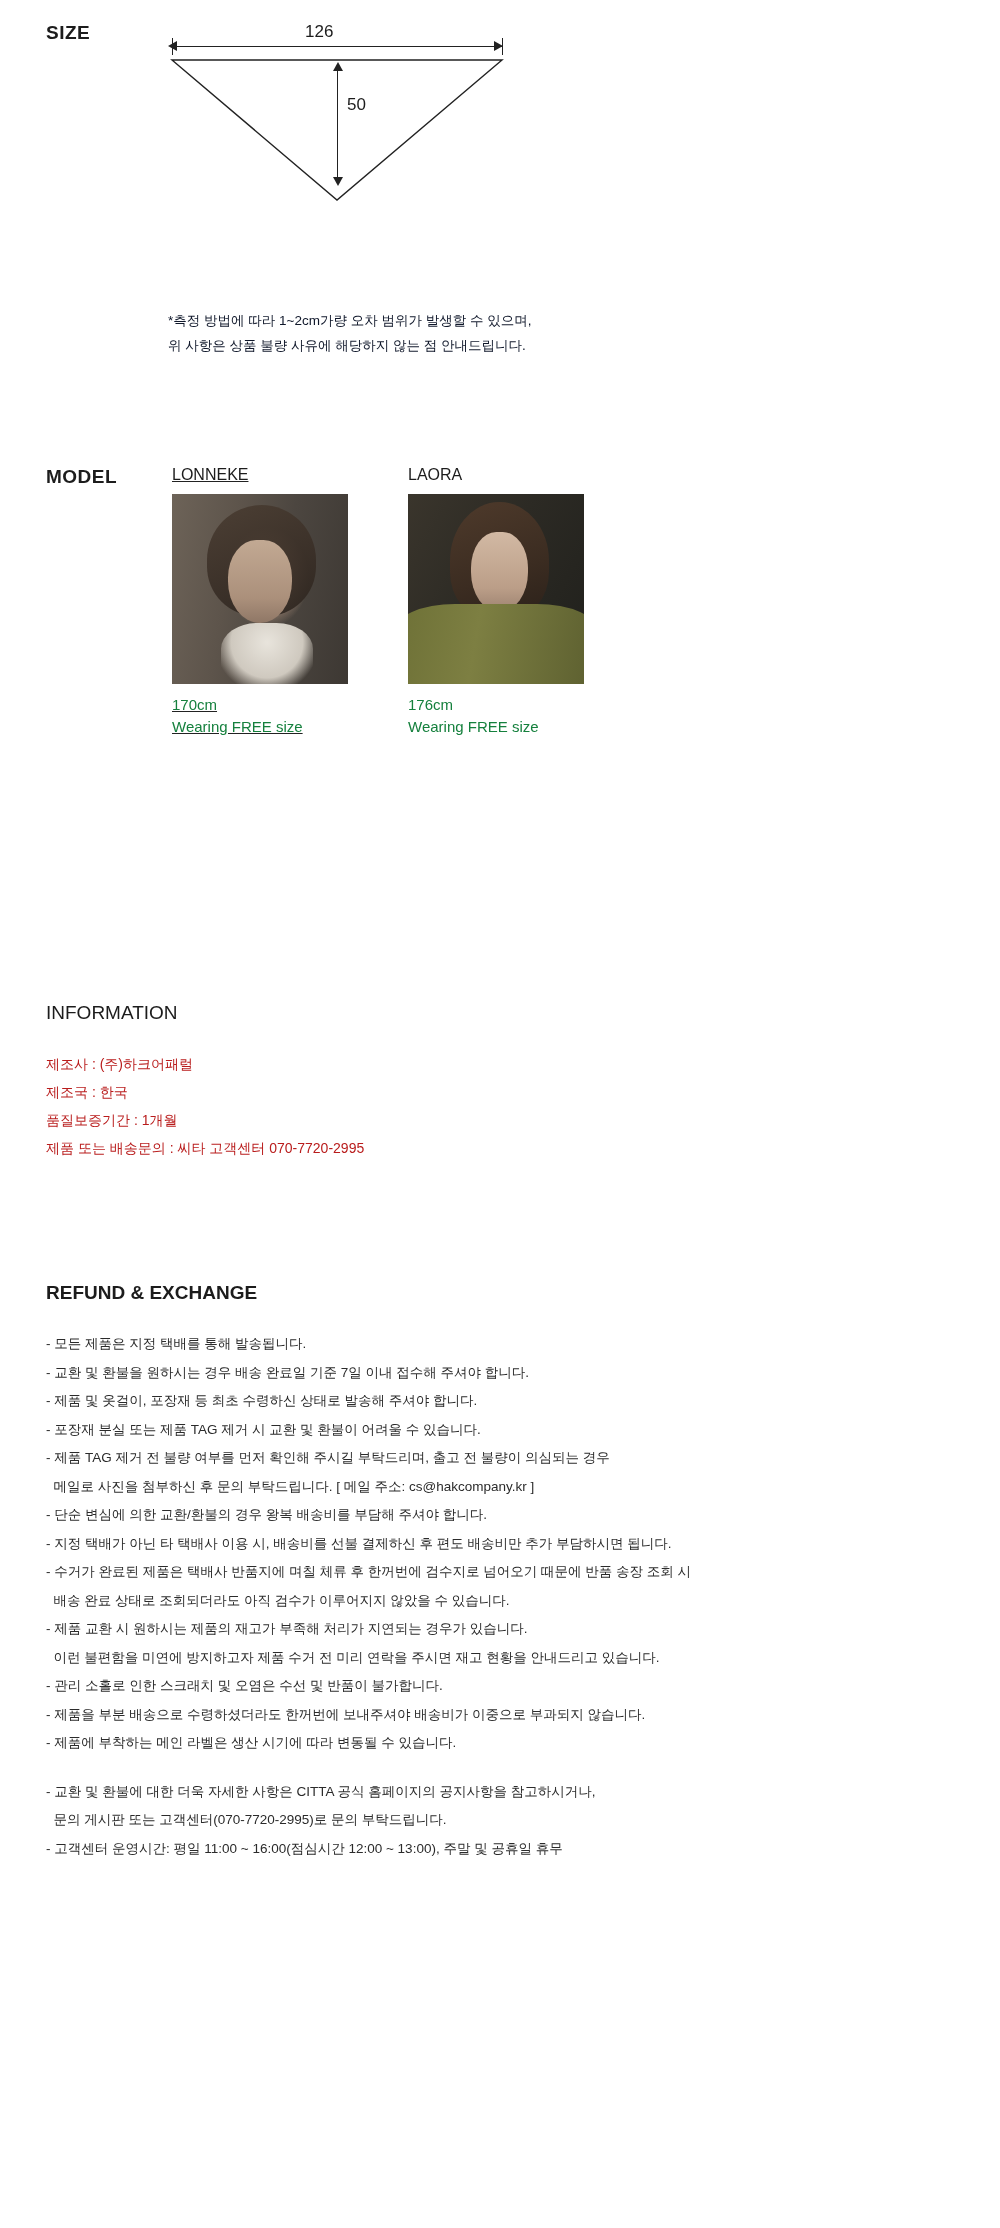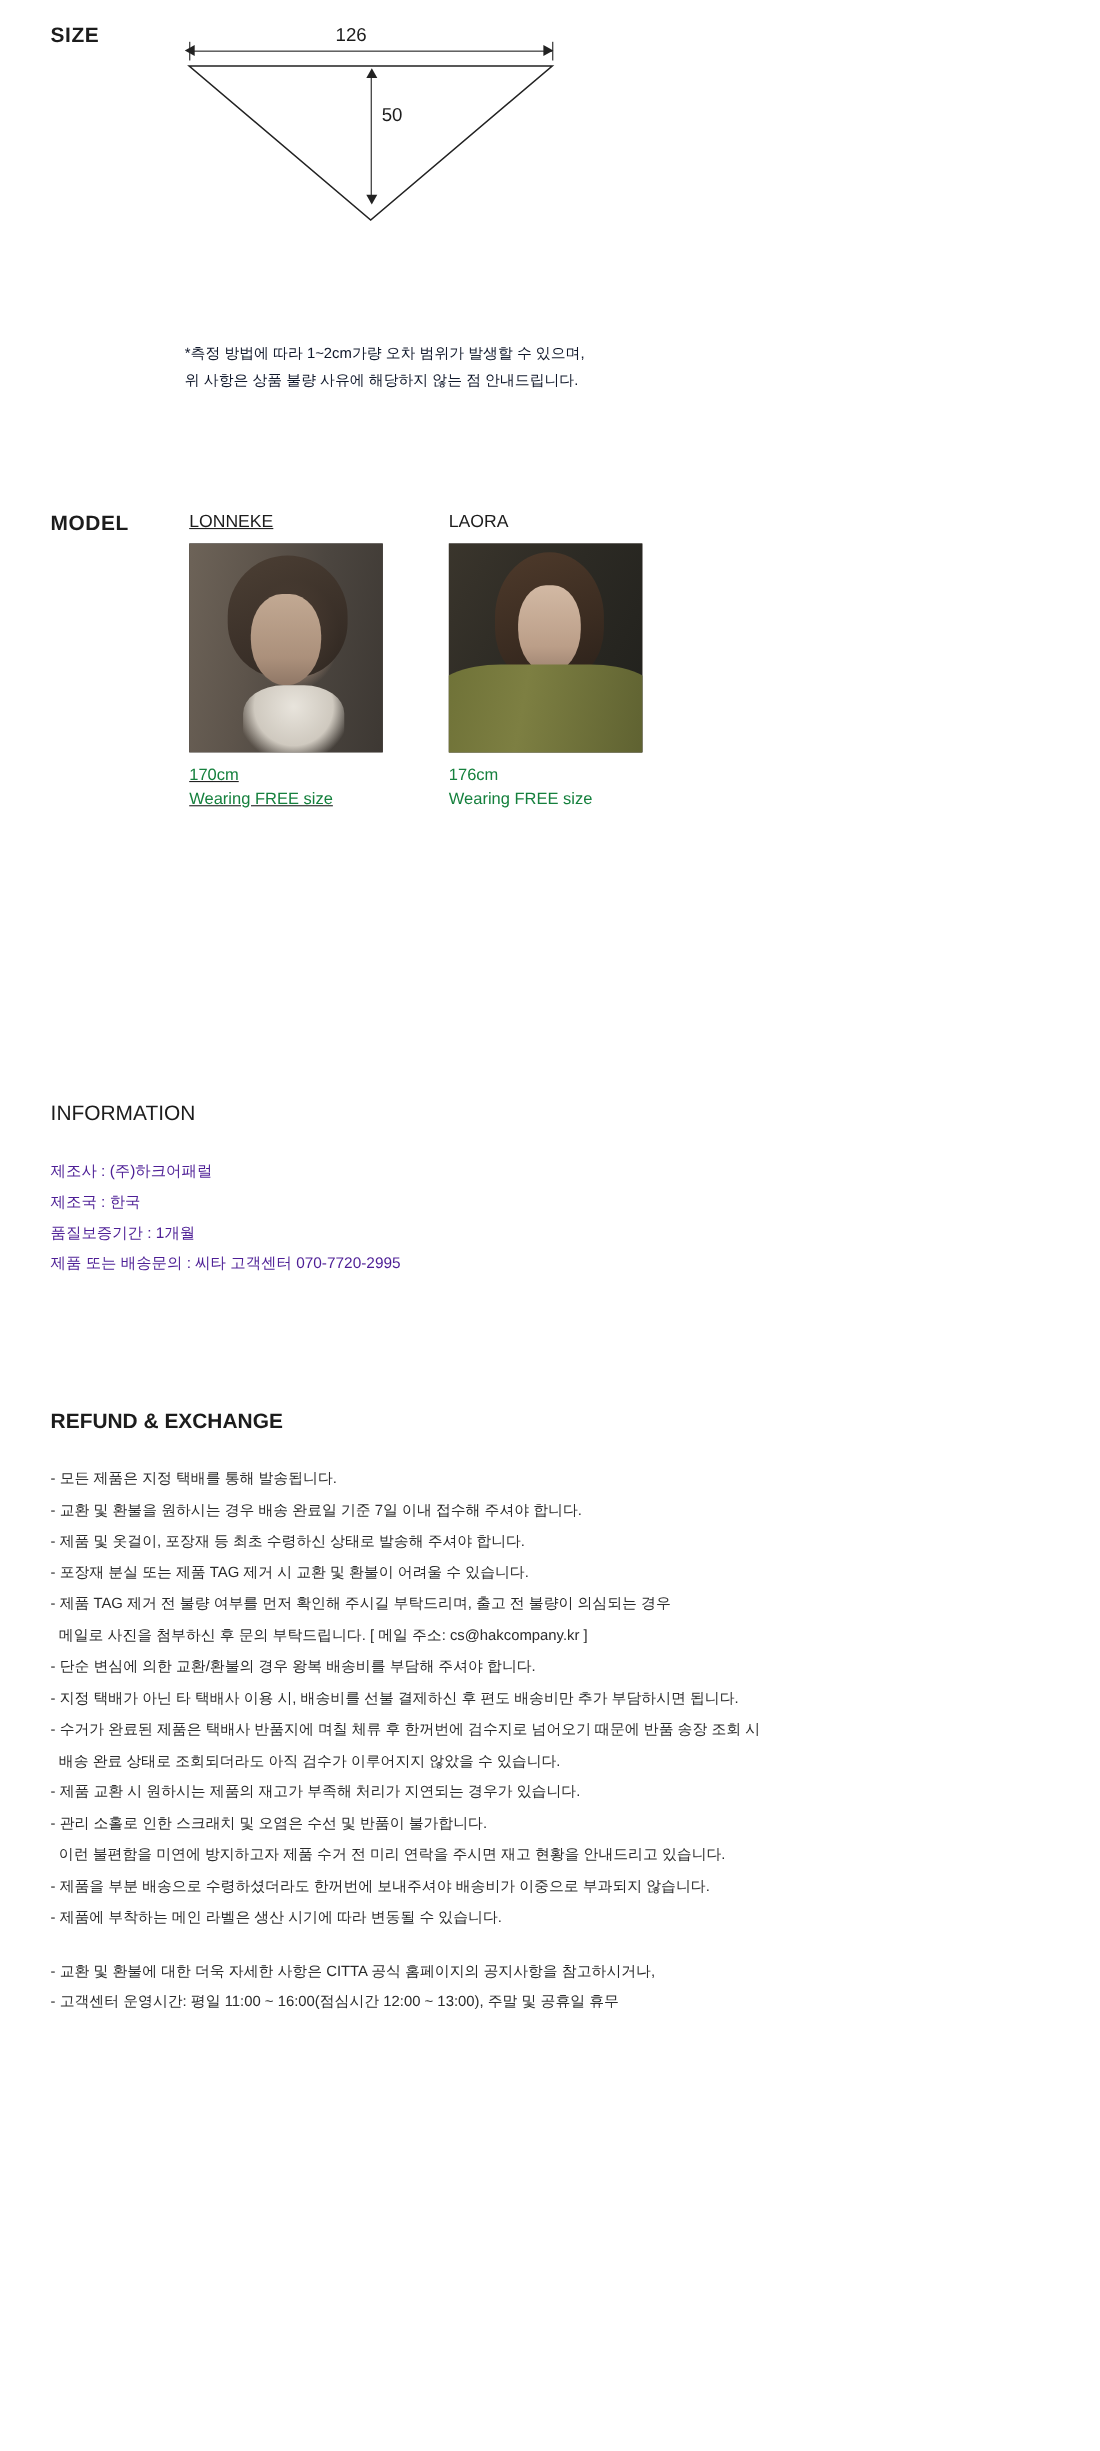--- a/index.html
+++ b/index.html
@@ -255,21 +255,21 @@
   }
   .info-title {
     font-size: 19px;
     font-weight: normal;
     color: #1c1c1c;
     margin-bottom: 26px;
   }
   .info-line {
     font-size: 14px;
     line-height: 28px;
-    color: #4c1d95;
+    color: #b91c1c;
   }
 
   
   .refund-section {
     position: absolute;
     left: 46px;
     top: 1282px;
     width: 920px;
   }
   .refund-title {
@@ -367,24 +367,25 @@
     <div class="refund-line">- 교환 및 환불을 원하시는 경우 배송 완료일 기준 7일 이내 접수해 주셔야 합니다.</div>
     <div class="refund-line">- 제품 및 옷걸이, 포장재 등 최초 수령하신 상태로 발송해 주셔야 합니다.</div>
     <div class="refund-line">- 포장재 분실 또는 제품 TAG 제거 시 교환 및 환불이 어려울 수 있습니다.</div>
     <div class="refund-line">- 제품 TAG 제거 전 불량 여부를 먼저 확인해 주시길 부탁드리며, 출고 전 불량이 의심되는 경우</div>
     <div class="refund-line">  메일로 사진을 첨부하신 후 문의 부탁드립니다. [ 메일 주소: cs@hakcompany.kr ]</div>
     <div class="refund-line">- 단순 변심에 의한 교환/환불의 경우 왕복 배송비를 부담해 주셔야 합니다.</div>
     <div class="refund-line">- 지정 택배가 아닌 타 택배사 이용 시, 배송비를 선불 결제하신 후 편도 배송비만 추가 부담하시면 됩니다.</div>
     <div class="refund-line">- 수거가 완료된 제품은 택배사 반품지에 며칠 체류 후 한꺼번에 검수지로 넘어오기 때문에 반품 송장 조회 시</div>
     <div class="refund-line">  배송 완료 상태로 조회되더라도 아직 검수가 이루어지지 않았을 수 있습니다.</div>
     <div class="refund-line">- 제품 교환 시 원하시는 제품의 재고가 부족해 처리가 지연되는 경우가 있습니다.</div>
+    <div class="refund-line">  이런 불편함을 미연에 방지하고자 제품 수거 전 미리 연락을 주시면 재고 현황을 안내드리고 있습니다.</div>
     <div class="refund-line">- 관리 소홀로 인한 스크래치 및 오염은 수선 및 반품이 불가합니다.</div>
-    <div class="refund-line">  이런 불편함을 미연에 방지하고자 제품 수거 전 미리 연락을 주시면 재고 현황을 안내드리고 있습니다.</div>
     <div class="refund-line">- 제품을 부분 배송으로 수령하셨더라도 한꺼번에 보내주셔야 배송비가 이중으로 부과되지 않습니다.</div>
     <div class="refund-line">- 제품에 부착하는 메인 라벨은 생산 시기에 따라 변동될 수 있습니다.</div>
 
     <div class="refund-gap"></div>
 
     <div class="refund-line">- 교환 및 환불에 대한 더욱 자세한 사항은 CITTA 공식 홈페이지의 공지사항을 참고하시거나,</div>
+    <div class="refund-line">  문의 게시판 또는 고객센터(070-7720-2995)로 문의 부탁드립니다.</div>
     <div class="refund-line">- 고객센터 운영시간: 평일 11:00 ~ 16:00(점심시간 12:00 ~ 13:00), 주말 및 공휴일 휴무</div>
   </div>
 
 </div>
 
 </body></html>

